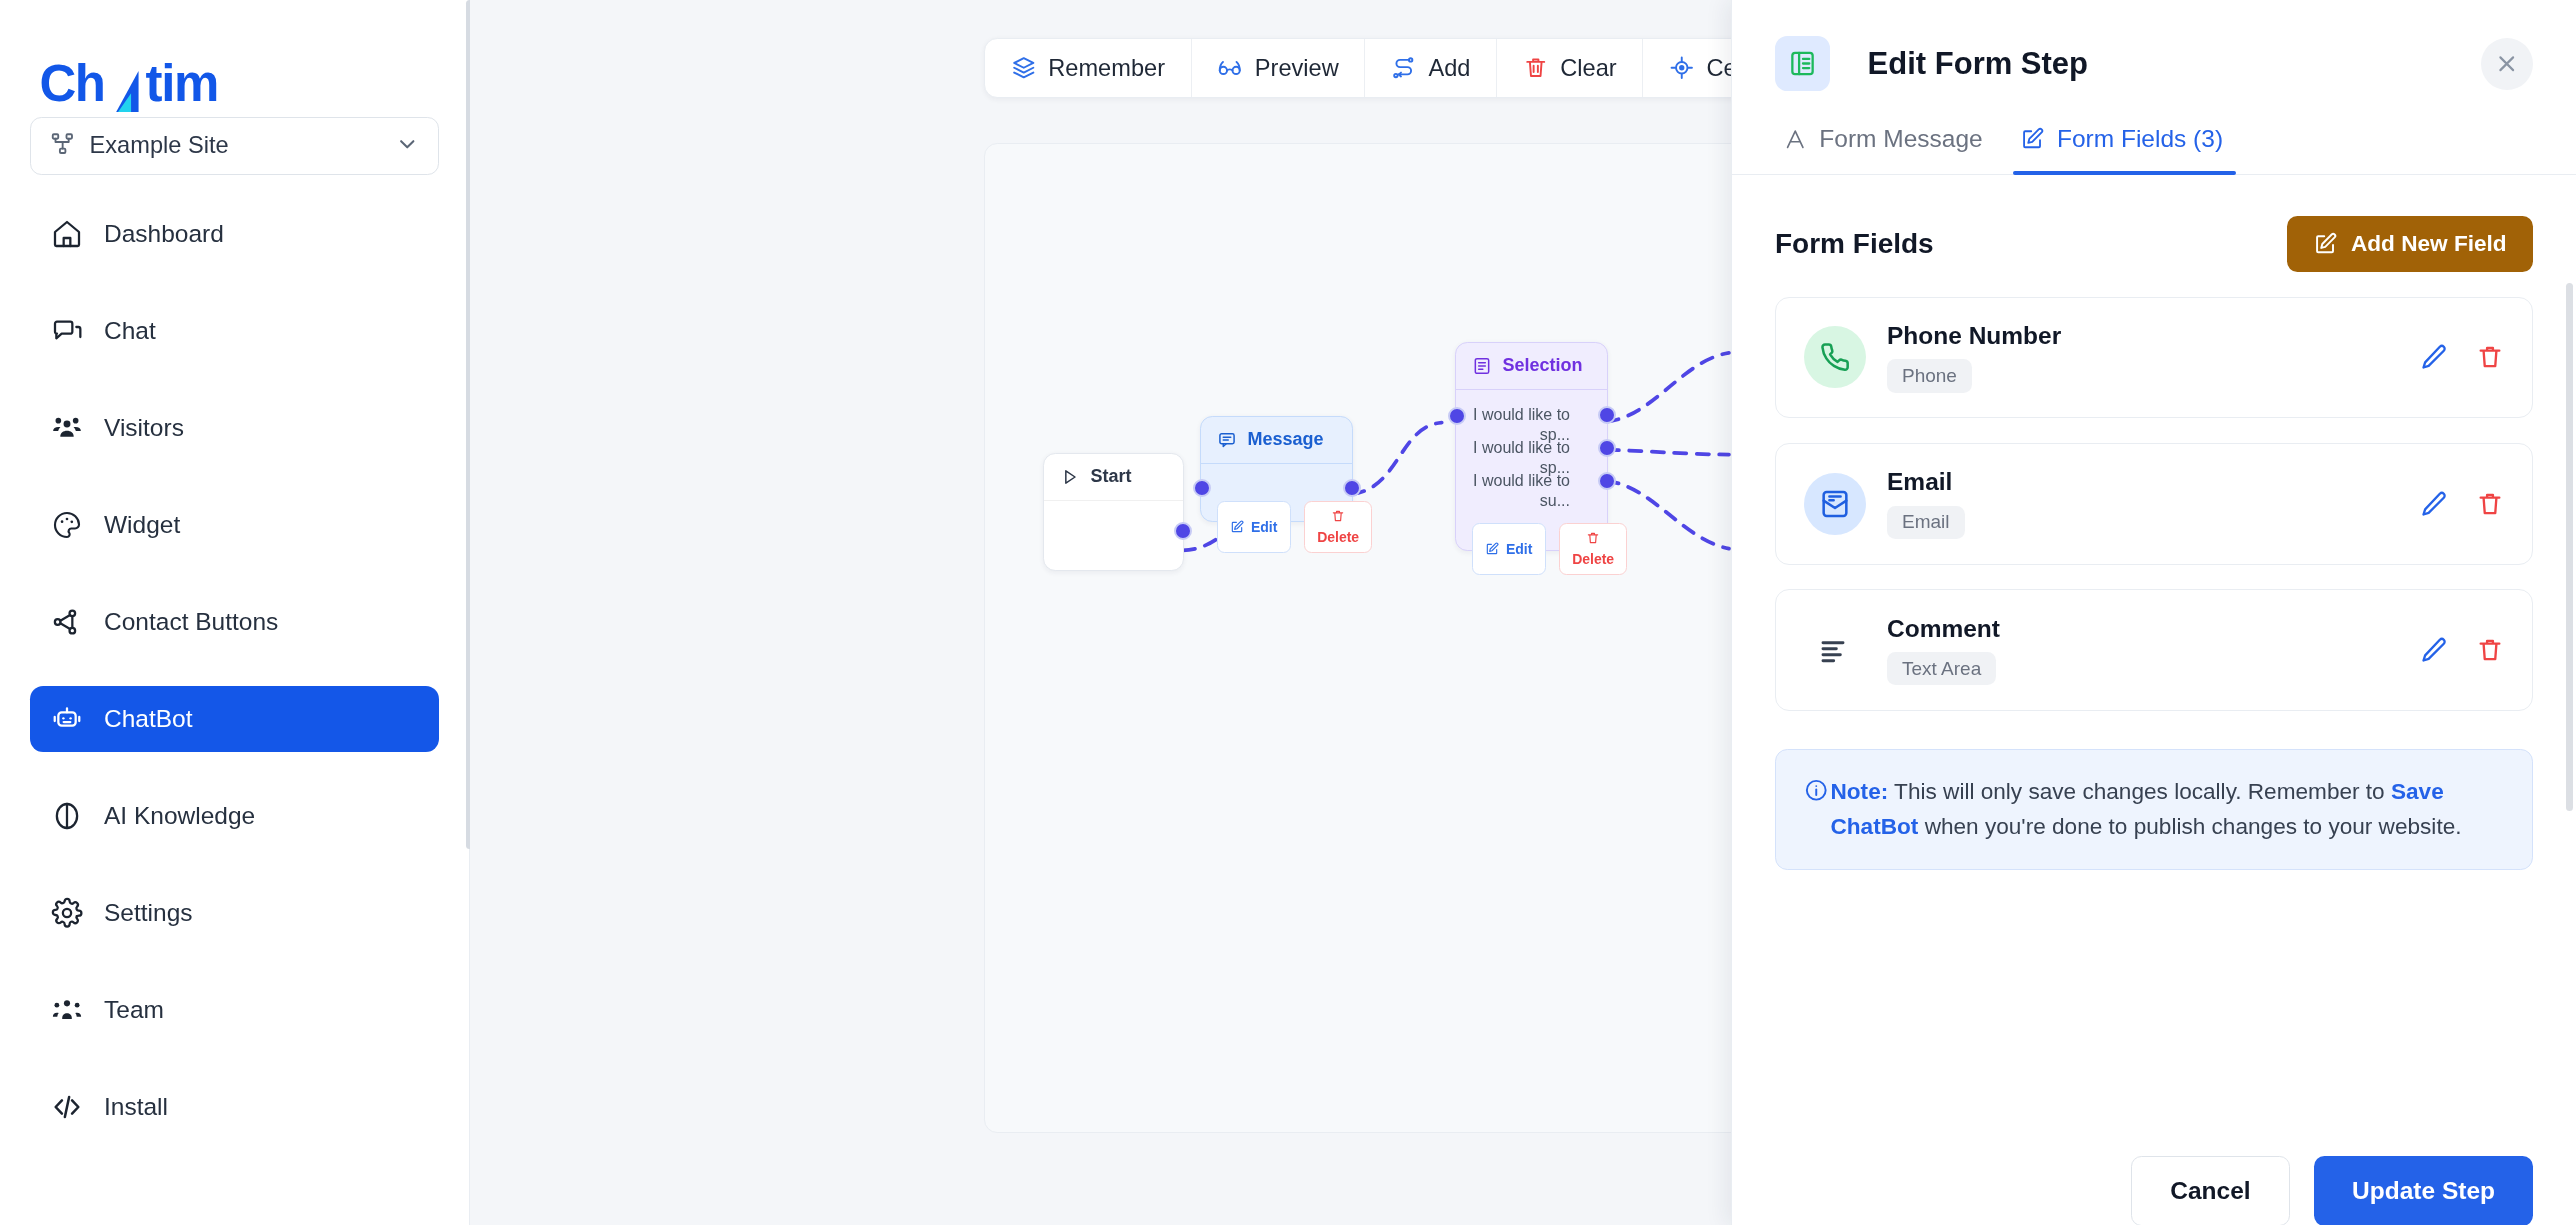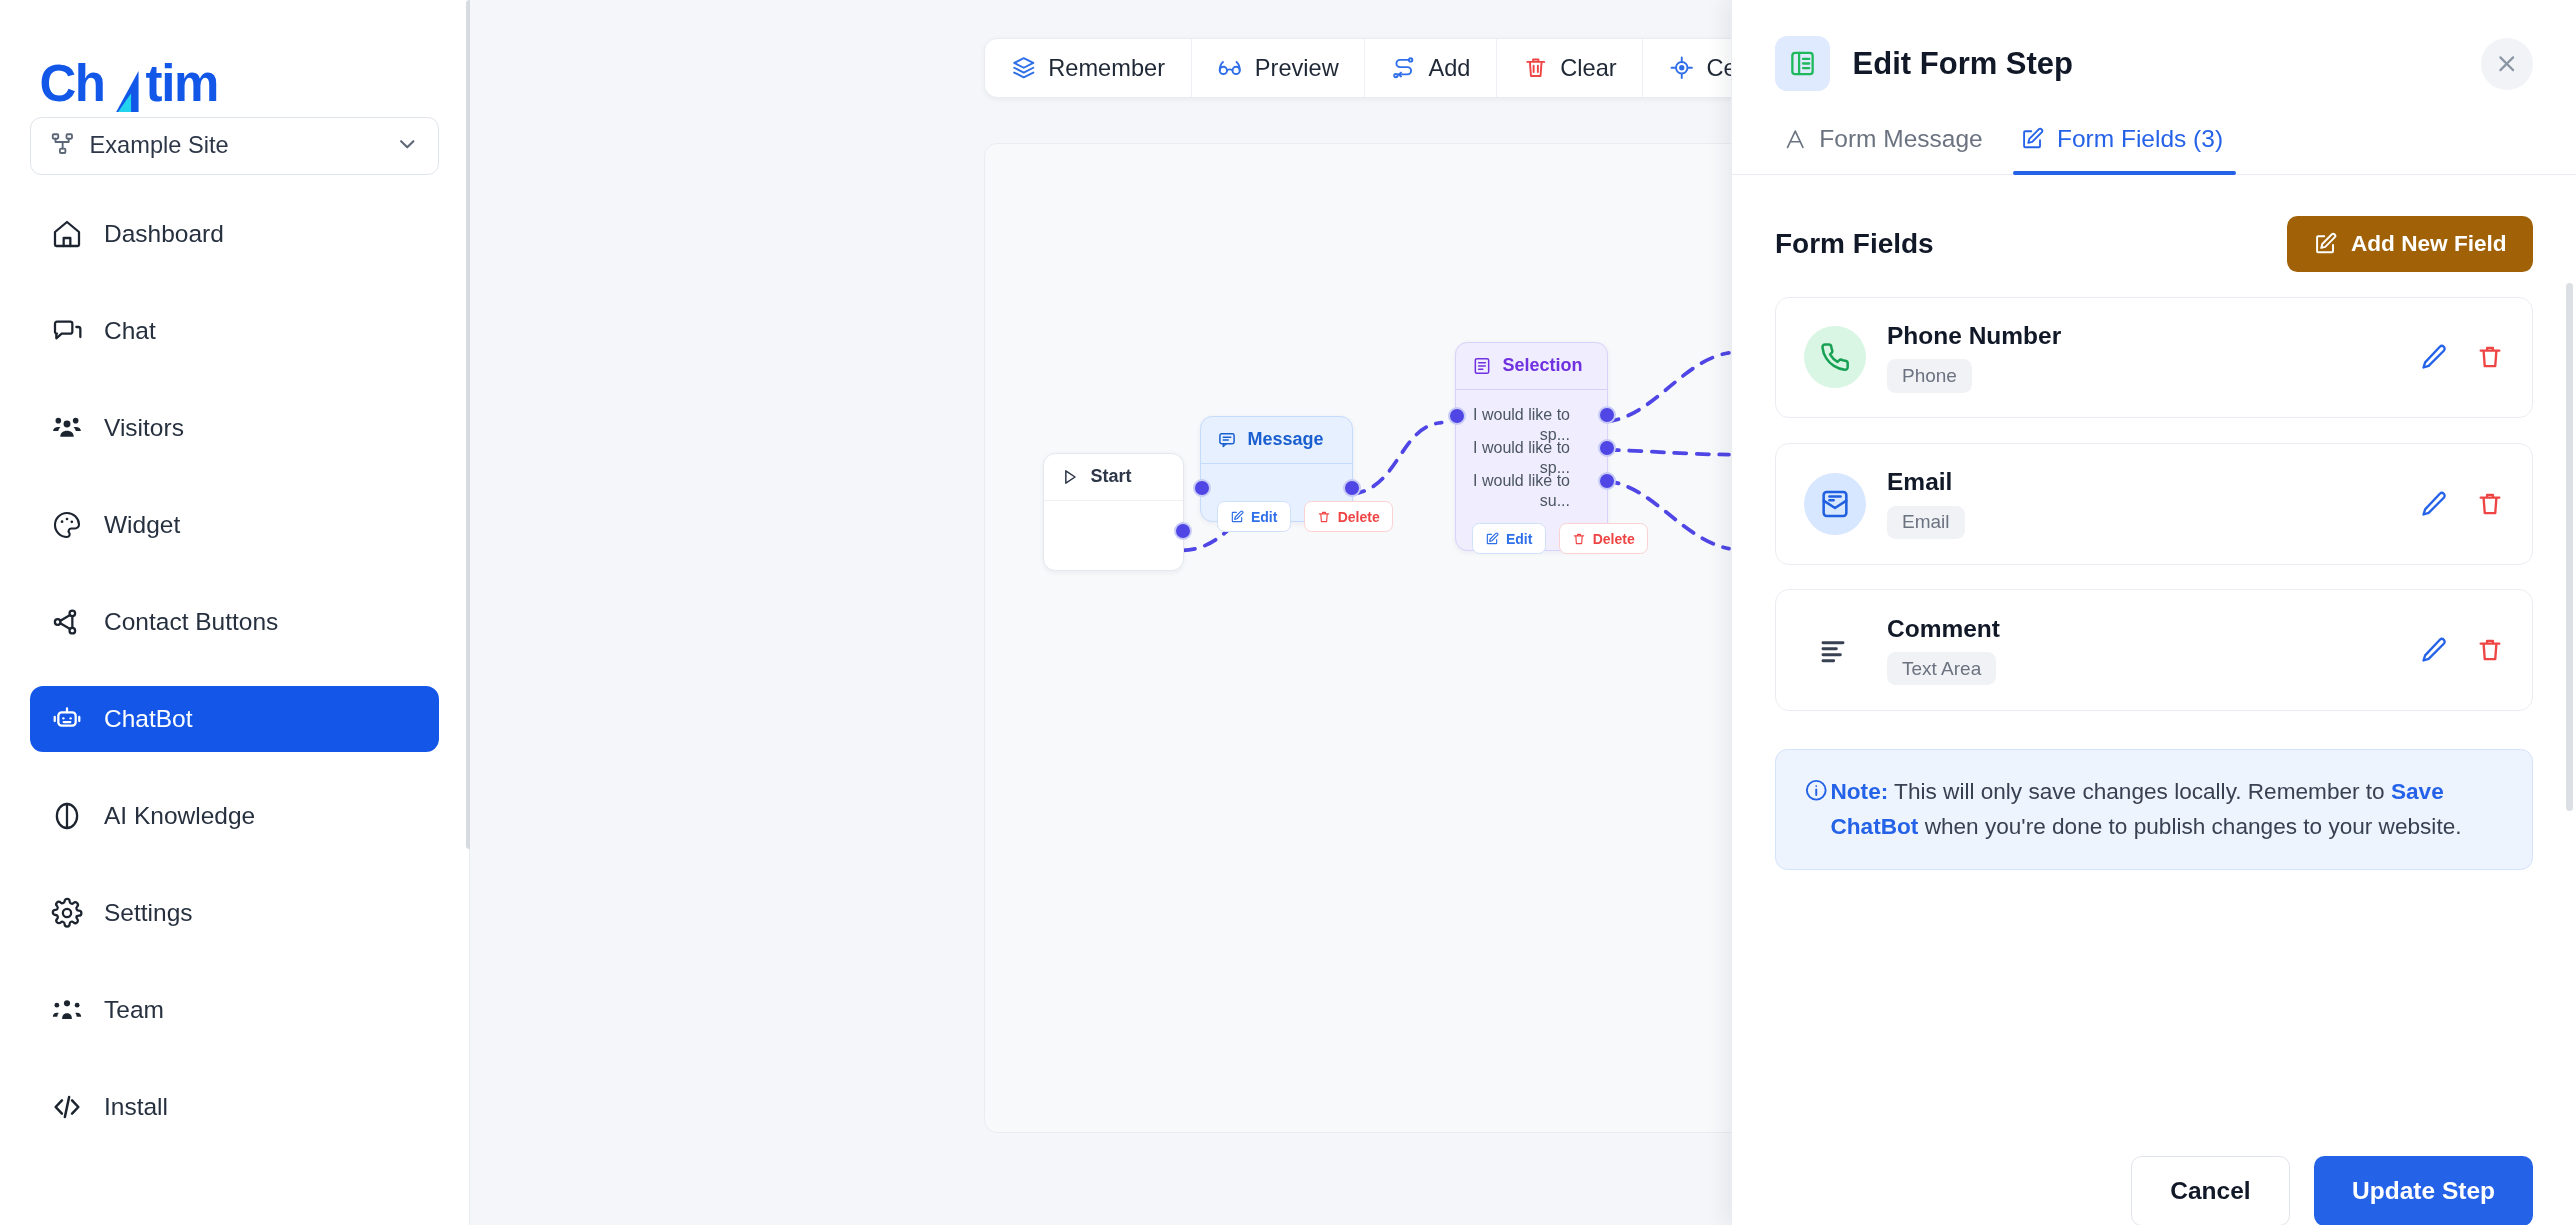--- a/index.html
+++ b/index.html
@@ -101,21 +101,21 @@
   }
   .node-head svg { width: 20px; height: 20px; display: block; }
   .node-body { position: relative; padding: 13.2px 16px 15px; }
   .node-actions { display: flex; gap: 13.2px; margin-top: 24.5px; }
   .na-btn {
     display: flex; align-items: center; gap: 6.6px;
     font-size: 14px; font-weight: bold; padding: 6.6px 12.3px;
     border-radius: 7.5px; background: #fff; cursor: pointer;
   }
   .na-edit { color: #2f6fe8; border: 0.9px solid #cfe0fb; }
-  .na-del { color: #ef4444; border: 0.9px solid #fbd1d1; }
+  .na-del { color: #ef4444; border: 0.9px solid #fbd1d1; flex-direction: column; }
   .na-btn svg { width: 14px; height: 14px; display: block; }
   .port {
     position: absolute; width: 18px; height: 18px; border-radius: 50%;
     background: #4f46e5; border: 2.8px solid #c7cbf5; cursor: crosshair;
   }
   .sel-opts { display: flex; flex-direction: column; gap: 13.2px; padding-top: 1.9px;}
   .sel-opt {
     font-size: 16px; color: #4b5563; text-align: right;
     padding-right: 21px; position: relative; height: 20px; line-height: 20px;
   }
@@ -145,21 +145,21 @@
   }
   .panel-head {
     display: flex; align-items: center; padding: 36px 43px 0 43px;
     gap: 22.6px;
   }
   .panel-icon-circle {
     width: 55px; height: 55px; border-radius: 12.3px; background: #dfeaff;
     display: flex; align-items: center; justify-content: center; flex-shrink:0;
   }
   .panel-icon-circle svg { width: 29px; height: 29px; display:block; }
-  .panel-title { font-size: 31px; font-weight: bold; color: #111827; flex: 1; }
+  .panel-title { font-size: 31px; font-weight: bold; color: #111827; flex: 1; margin-left: 15px; }
   .panel-close {
     width: 52px; height: 52px; border-radius: 50%; background: #f1f3f6;
     display: flex; align-items: center; justify-content: center;
     cursor: pointer; flex-shrink: 0;
   }
   .panel-close svg { width: 25.5px; height: 25.5px; display: block; color:#8a94a3;}
 
   .tabs {
     display: flex; gap: 0; padding: 0 43px;
     margin-top: 34px; border-bottom: 0.9px solid #e9edf2;

